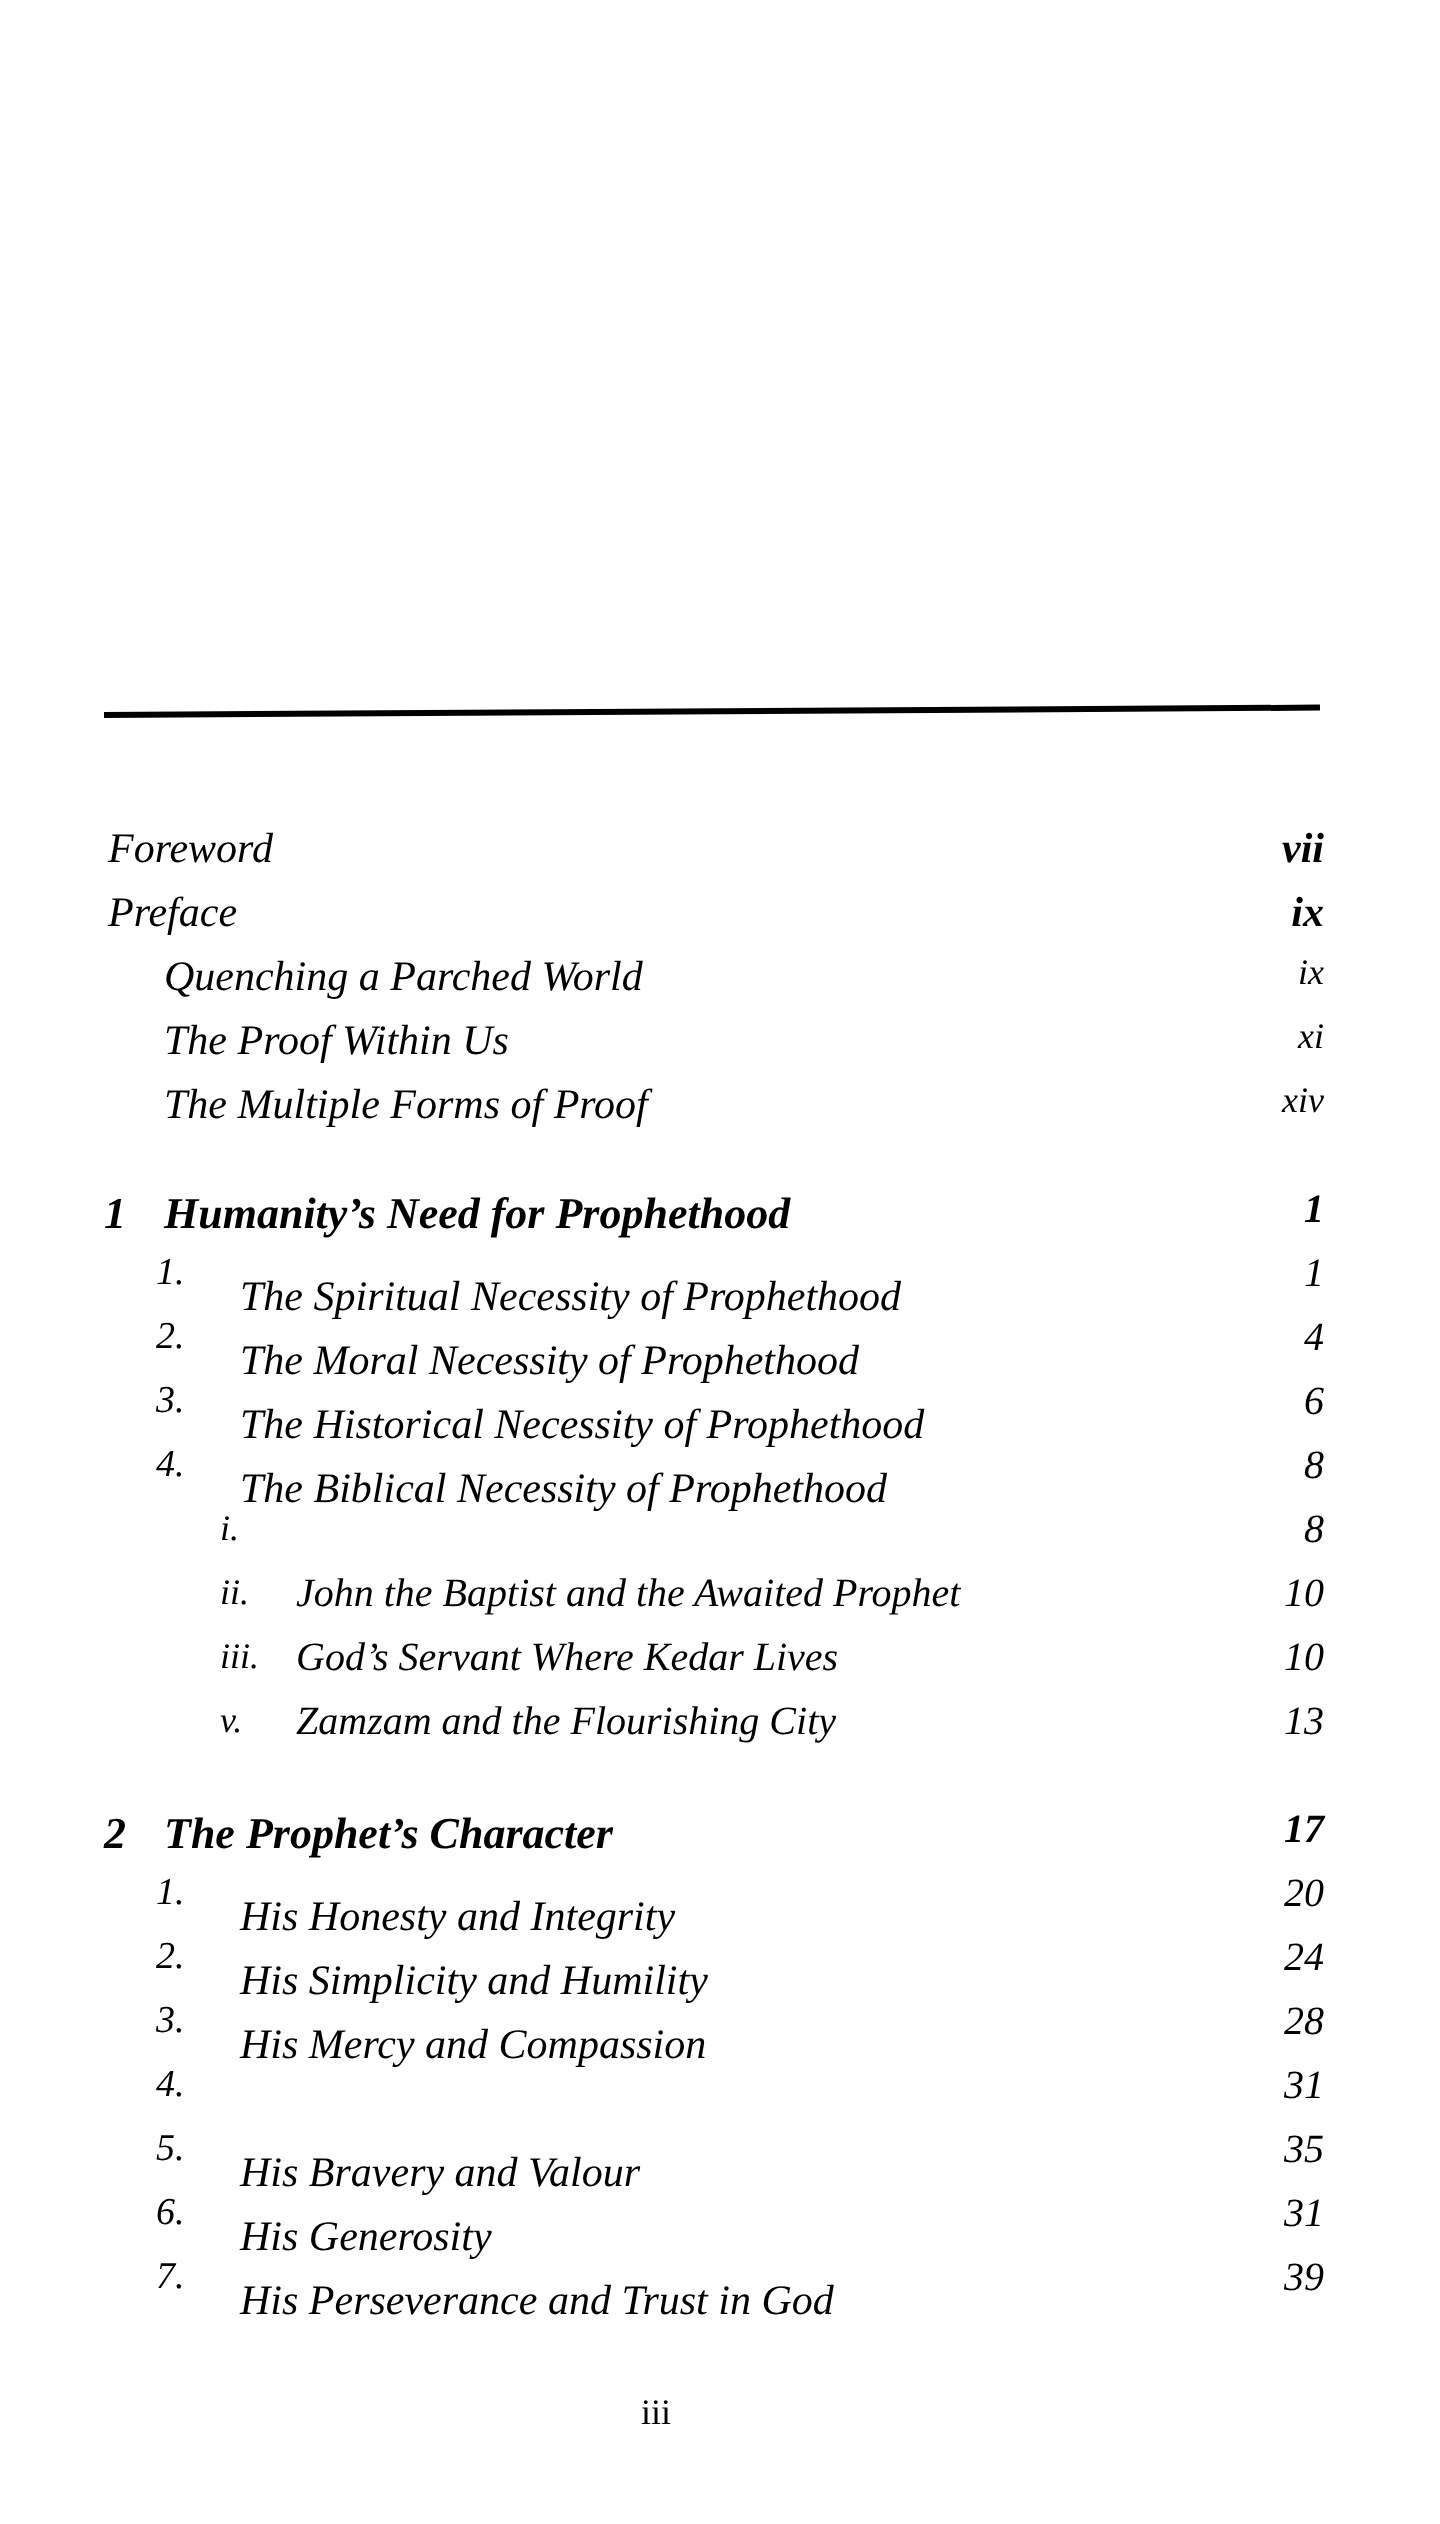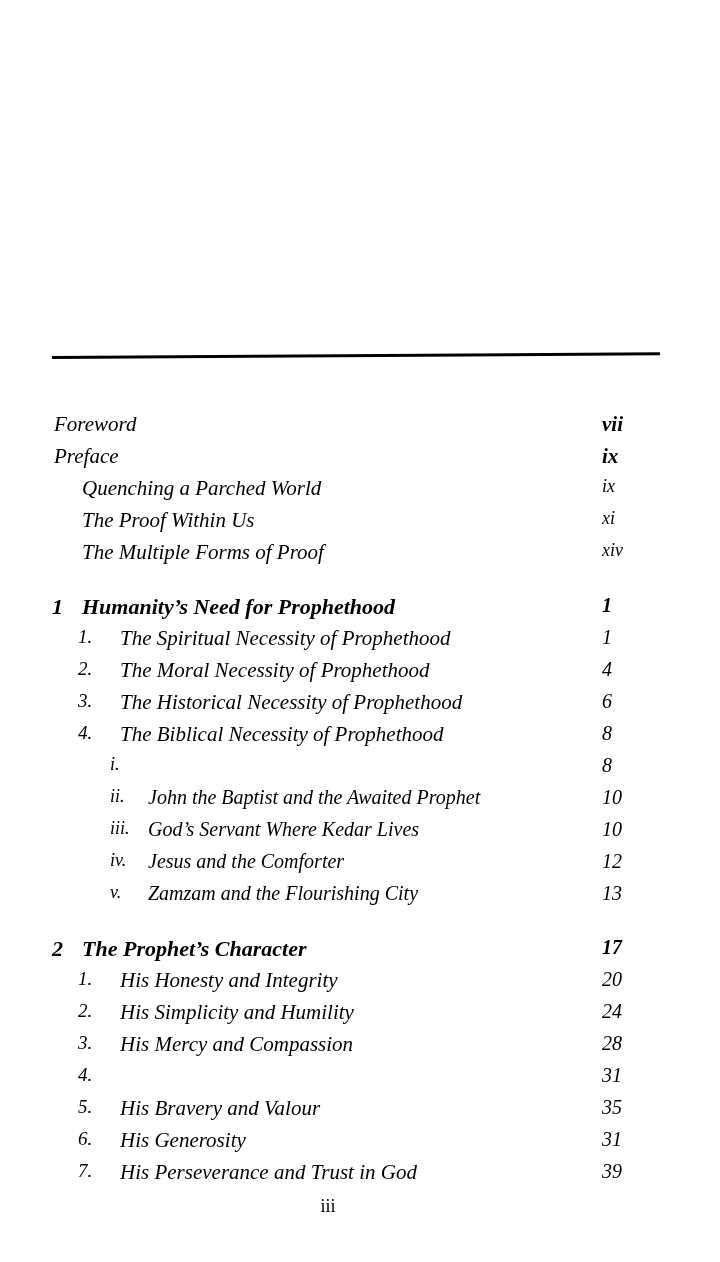--- a/index.html
+++ b/index.html
@@ -69,21 +69,21 @@
   .label {
     position: absolute;
     top: 0;
   }
 
   .pg {
     position: absolute;
     right: 0;
     top: 0;
     width: 60px;
-    text-align: left;
+    text-align: right;
   }
 
   
   .front {
     font-size: 21px;
   }
   .front .label { left: 2px; }
 
   .front-sub {
     font-size: 21px;
@@ -96,21 +96,21 @@
     font-weight: bold;
   }
   .chapter .num { left: 0px; width: 24px; font-weight: bold; }
   .chapter .label { left: 30px; }
   .chapter .pg { font-weight: bold; font-size: 20px; }
 
   .sec {
     font-size: 21px;
   }
   .sec .num { left: 26px; width: 34px; font-size: 19px; }
-  .sec .label { left: 68px; }
+  .sec .label { left: 68px; margin-top: 10px; }
   .sec .pg { font-size: 20px; }
 
   .subsec {
     font-size: 20px;
   }
   .subsec .num { left: 58px; width: 34px; font-size: 18px; }
   .subsec .label { left: 96px; }
   .subsec .pg { font-size: 20px; }
   .gap-med { height: 22px; }
 
@@ -192,25 +192,20 @@
       <span class="num">ii.</span>
       <span class="label">John the Baptist and the Awaited Prophet</span>
       <span class="pg">10</span>
     </div>
     <div class="row subsec">
       <span class="num">iii.</span>
       <span class="label">God’s Servant Where Kedar Lives</span>
       <span class="pg">10</span>
     </div>
     <div class="row subsec">
-      <span class="num">iv.</span>
-      <span class="label">Jesus and the Comforter</span>
-      <span class="pg">12</span>
-    </div>
-    <div class="row subsec">
       <span class="num">v.</span>
       <span class="label">Zamzam and the Flourishing City</span>
       <span class="pg">13</span>
     </div>
 
     <div class="gap-med"></div>
 
     <div class="row chapter">
       <span class="num">2</span>
       <span class="label">The Prophet’s Character</span>

